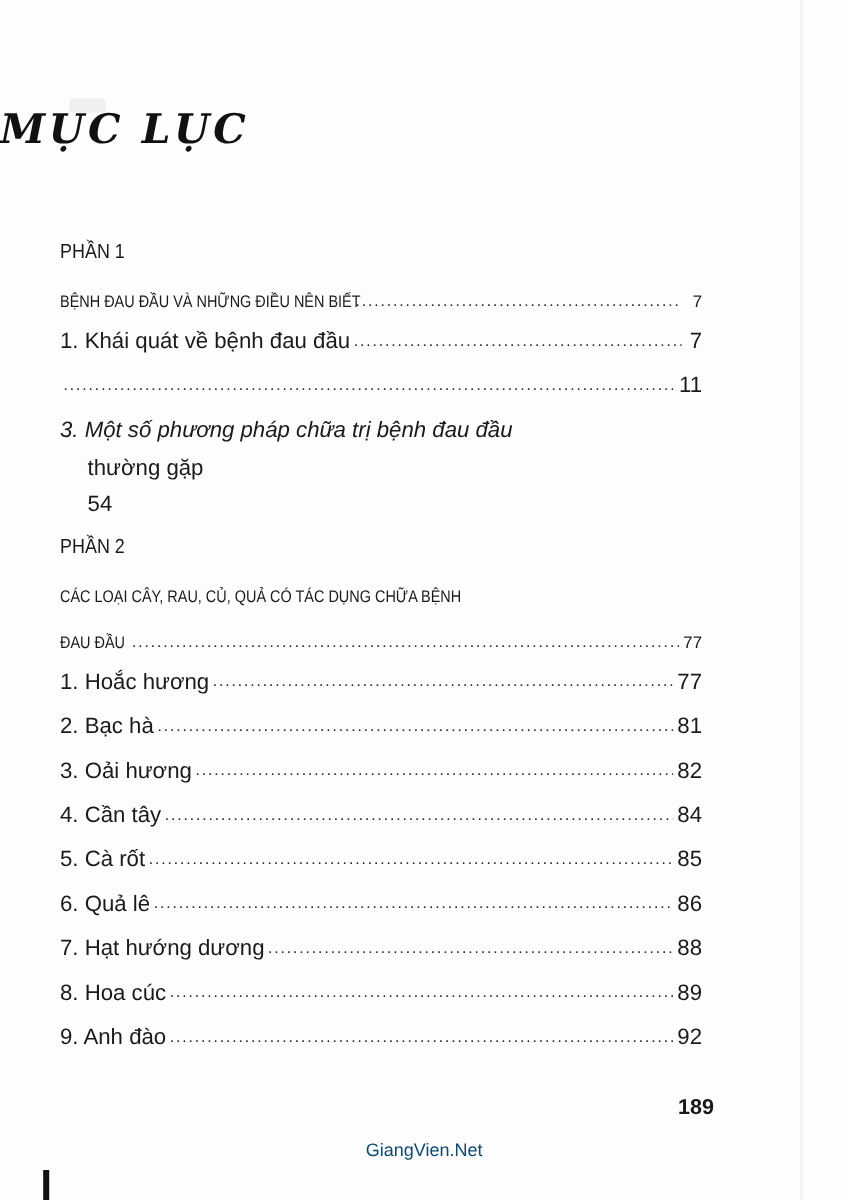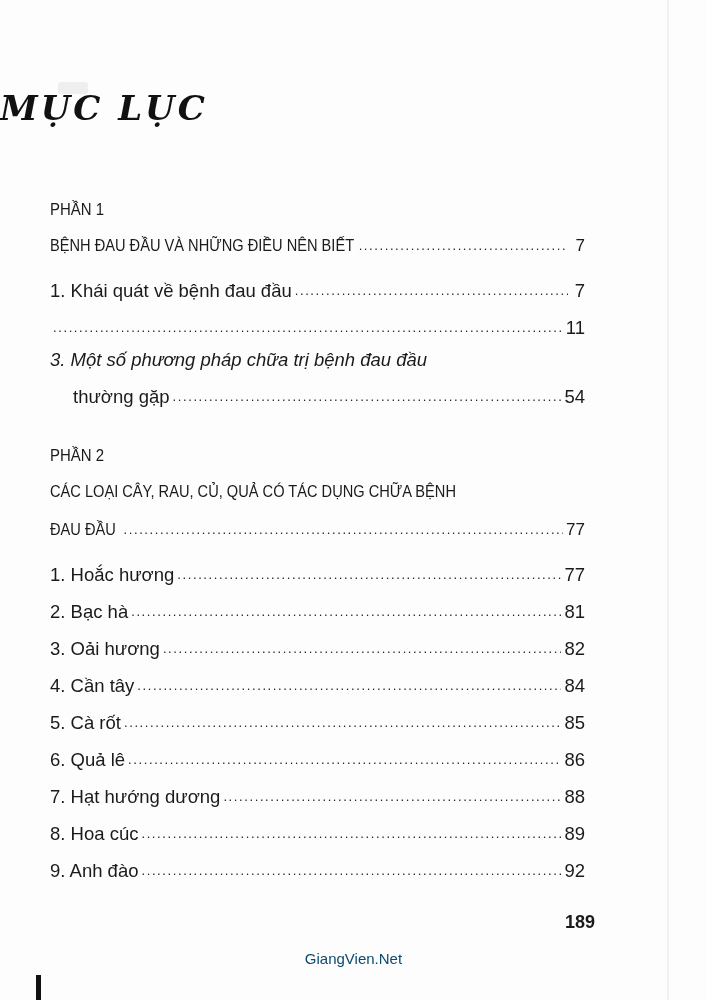--- a/index.html
+++ b/index.html
@@ -9,28 +9,28 @@
   }
   .edge { position:absolute; right:38px; top:0; width:2px; height:1000px; background:#f1f1f1; }
   .ghost { position:absolute; left:58px; top:82px; width:30px; height:12px; background:#efefef; border-radius:3px; }
   .title {
     position:absolute; left:0; width:707px; top:88px; text-align:left;
     font-family: "DejaVu Serif", serif; font-weight:bold; font-size:34px; letter-spacing:3px;
     font-style:italic; color:#111;
   }
   .toc { position:absolute; left:50px; width:535px; top:196px; }
   .part { font-size:17px; transform:scaleX(0.88); transform-origin:left; height:36px; line-height:28px; }
-  .heading-line { font-size:17px; height:37px; line-height:28px; display:flex; align-items:flex-start; }
+  .heading-line { font-size:14px; height:37px; line-height:28px; display:flex; align-items:center; }
   .heading-line .lbl { transform:scaleX(0.86); transform-origin:left; white-space:nowrap; margin-right:-48px; }
-  .row { display:flex; align-items:flex-end; font-size:18.5px; height:37px; line-height:30px; }
+  .row { display:flex; align-items:flex-start; font-size:18.5px; height:37px; line-height:30px; }
   .row .lbl { white-space:nowrap; }
   .dots { flex:1; overflow:hidden; white-space:nowrap; margin:0 3px; font-size:13px; letter-spacing:1.6px; color:#222; }
   .dots::before { content:"........................................................................................................................................................................................"; }
   .page { white-space:nowrap; text-align:right; min-width:14px; }
-  .indent { padding-left:23px; }
+  .indent { padding-left:23px;flex-direction:column; }
   .gap { height:30px; }
   .pagenum { position:absolute; left:565px; top:912px; font-weight:bold; font-size:18px; }
   .watermark { position:absolute; left:0; width:707px; top:950px; text-align:center; color:#0c4a6e; font-size:15px; }
   .binder { position:absolute; left:36px; top:975px; width:5px; height:25px; background:#111; }
 </style>
 </head>
 <body>
 
 <div class="edge"></div>
 <div class="ghost"></div>

